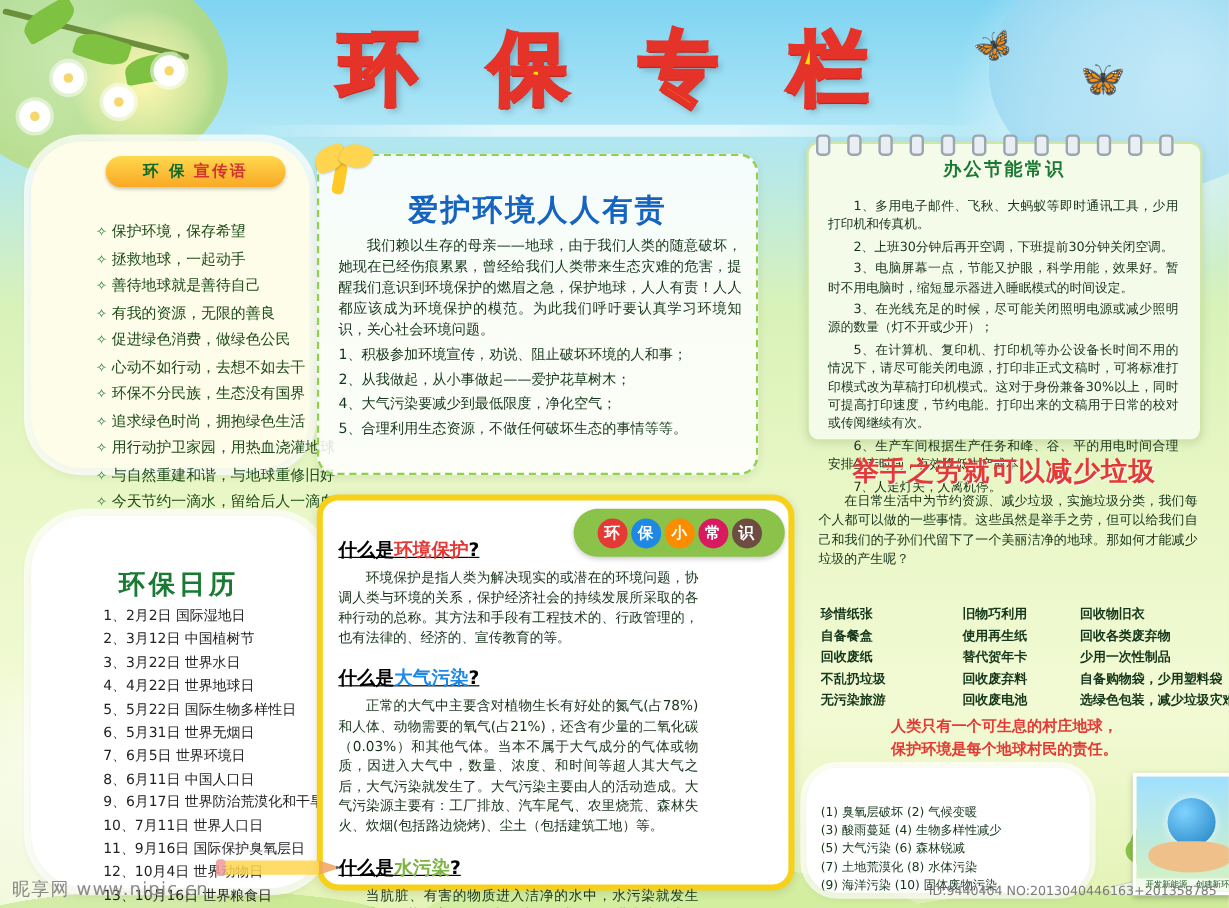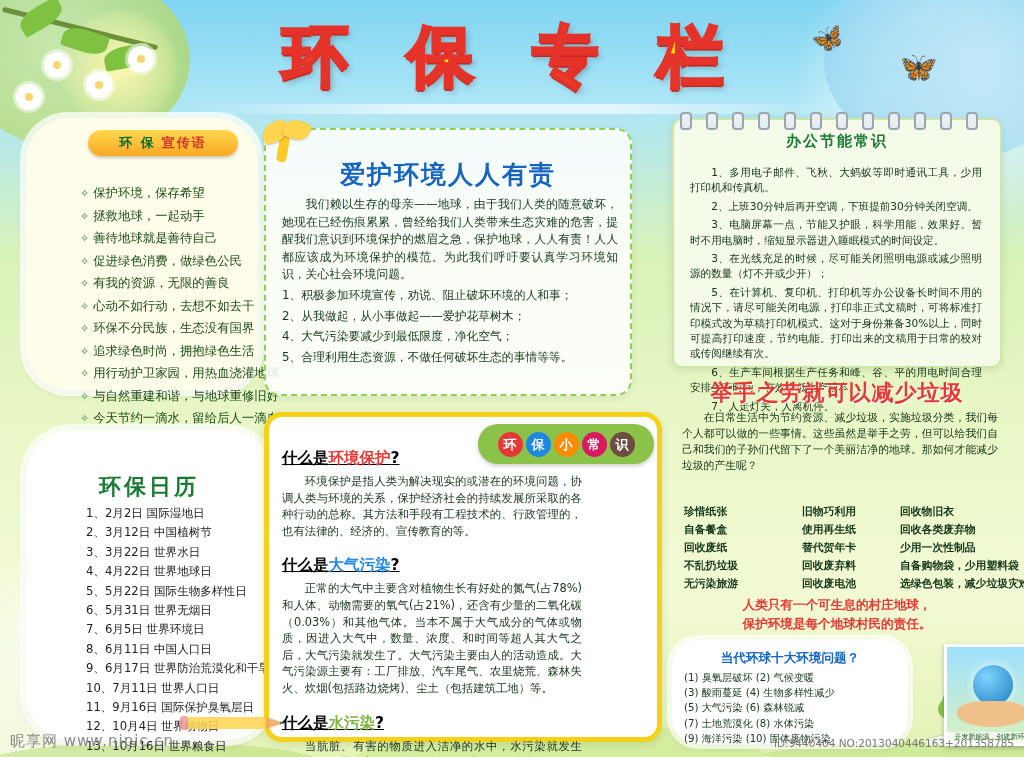--- a/index.html
+++ b/index.html
@@ -209,22 +209,22 @@
 
   <div class="cloud"></div>
   <div class="ribbon">
     <span class="rb-a">环 保</span>
     <span class="rb-b">宣传语</span>
   </div>
   <ul class="slogans">
     <li>保护环境，保存希望</li>
     <li>拯救地球，一起动手</li>
     <li>善待地球就是善待自己</li>
+    <li>有我的资源，无限的善良</li>
     <li>促进绿色消费，做绿色公民</li>
-    <li>有我的资源，无限的善良</li>
     <li>心动不如行动，去想不如去干</li>
     <li>环保不分民族，生态没有国界</li>
     <li>追求绿色时尚，拥抱绿色生活</li>
     <li>用行动护卫家园，用热血浇灌地球</li>
     <li>与自然重建和谐，与地球重修旧好</li>
     <li>今天节约一滴水，留给后人一滴血</li>
   </ul>
 
   <div class="cloud2"></div>
   <div class="cal-title">环保日历</div>
@@ -340,21 +340,20 @@
     <div>少用一次性制品</div>
     <div>自备购物袋，少用塑料袋</div>
     <div>选绿色包装，减少垃圾灾难</div>
   </div>
   <div class="slogan-red">
     <div>人类只有一个可生息的村庄地球，</div>
     <div>保护环境是每个地球村民的责任。</div>
   </div>
 
   <div class="cloud3"></div>
-  <div class="cb-title">当代环球十大环境问题？</div>
   <div class="cb-list">
     <div>(1) 臭氧层破坏 (2) 气候变暖</div>
     <div>(3) 酸雨蔓延 (4) 生物多样性减少</div>
     <div>(5) 大气污染 (6) 森林锐减</div>
     <div>(7) 土地荒漠化 (8) 水体污染</div>
     <div>(9) 海洋污染 (10) 固体废物污染</div>
   </div>
 
   <div class="photo">
     <div class="globe"></div>

